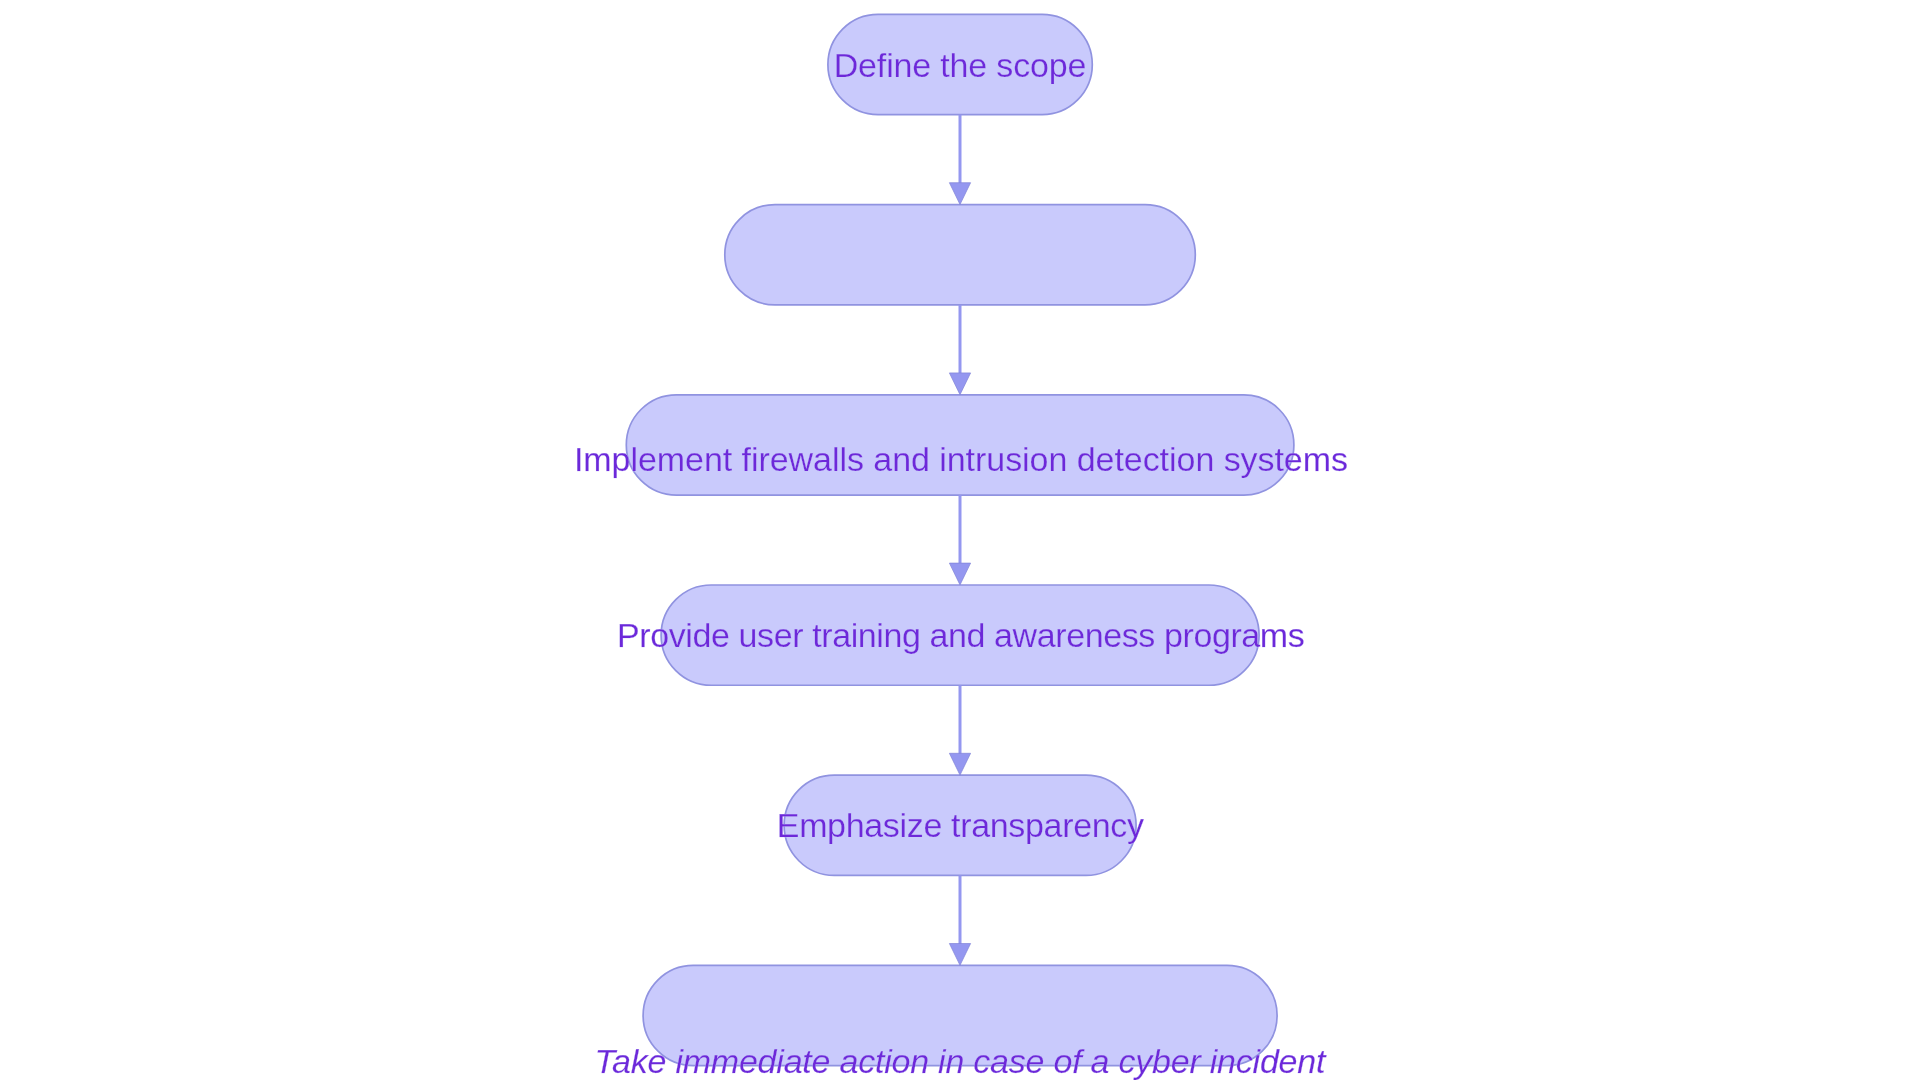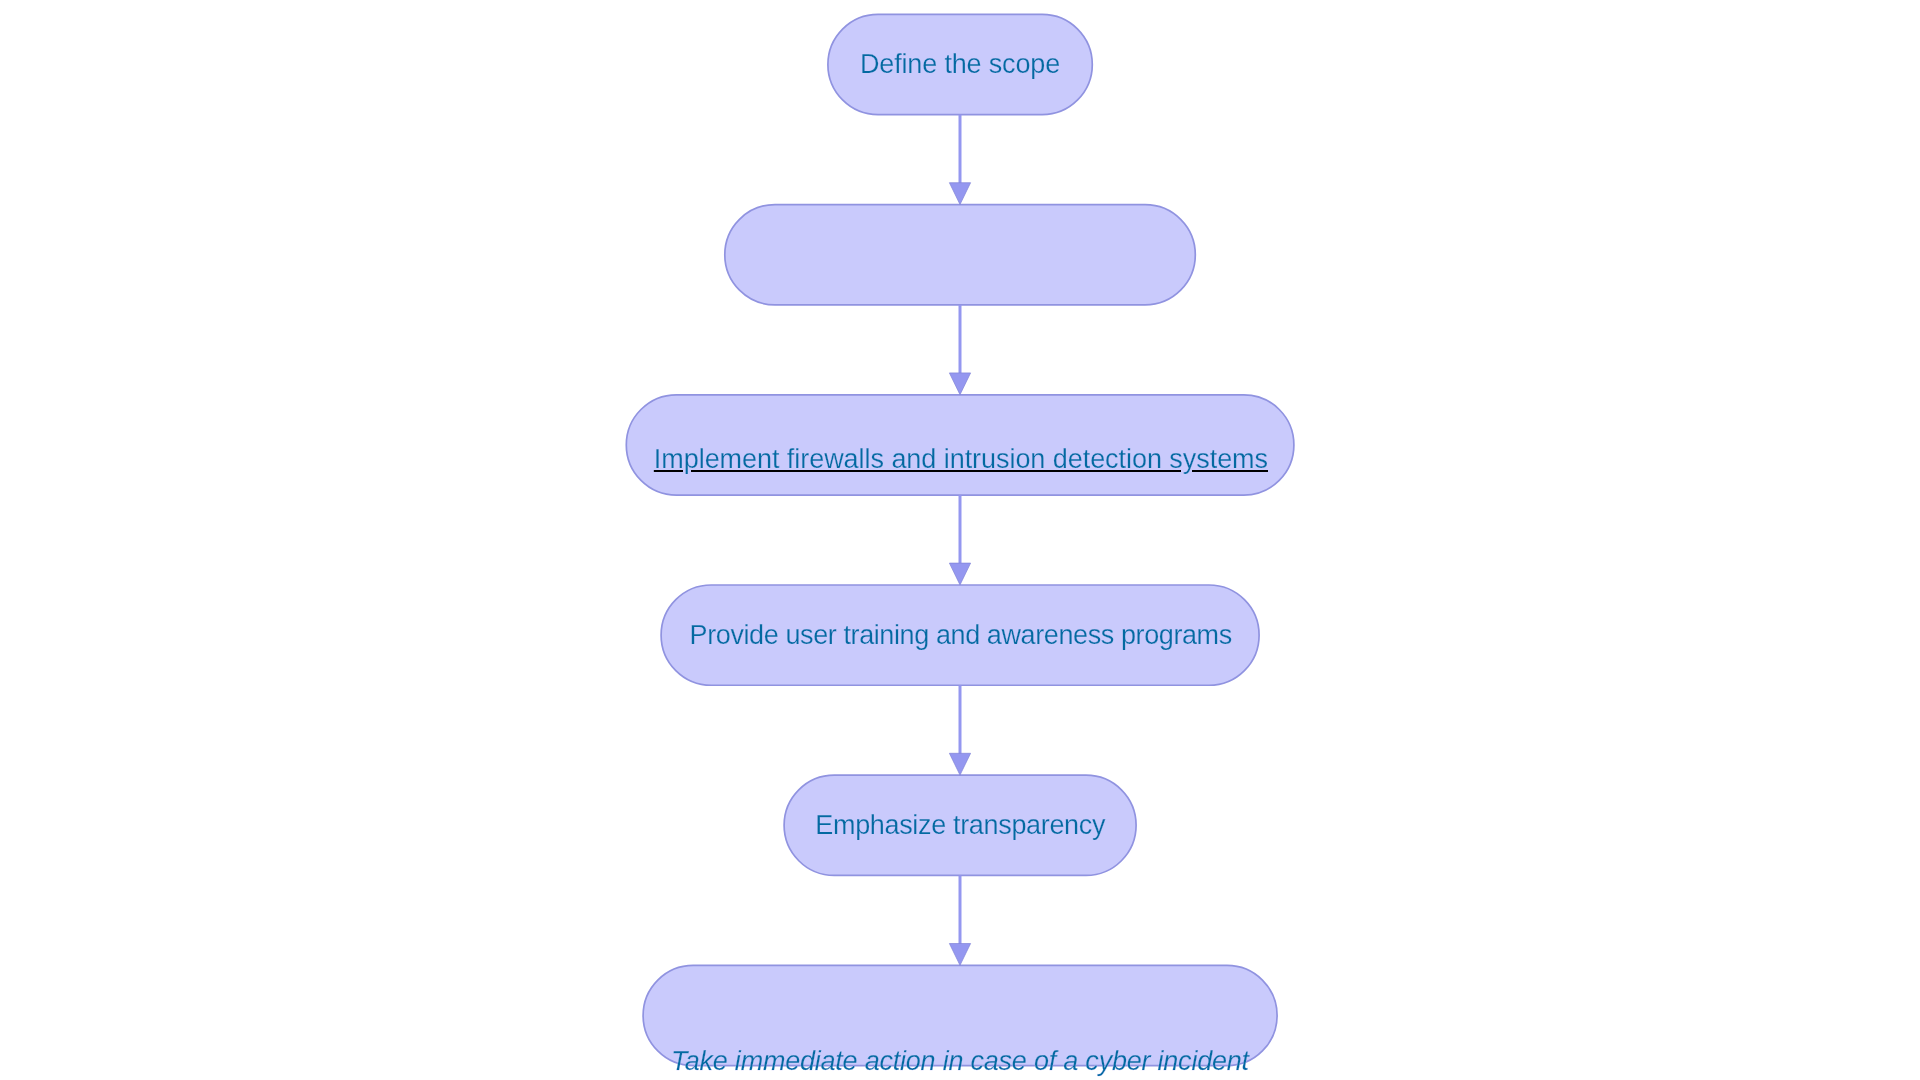--- a/index.html
+++ b/index.html
@@ -40,31 +40,31 @@
     position: absolute;
     box-sizing: border-box;
     display: flex;
     align-items: center;
     justify-content: center;
     white-space: nowrap;
     background: transparent;
   }
   .node-label {
     font-family: "Liberation Sans", sans-serif;
-    font-size: 27px;
+    font-size: 34px;
     font-weight: 400;
     line-height: 1;
-    color: #0369a1;
+    color: #6d28d9;
     -webkit-font-smoothing: antialiased;
     -webkit-text-stroke: 0.25px #c9cafc;
   }
   
   #node-n1 { left: 827.90px; top:  14.40px; width: 264.40px; height: 100.25px; letter-spacing: -0.1637px; }
   #node-n2 { left: 724.80px; top: 204.60px; width: 470.50px; height: 100.25px; letter-spacing: -0.3112px; }
-  #node-n3 { left: 626.30px; top: 394.80px; width: 667.60px; height: 129px; letter-spacing: -0.0512px; text-decoration: underline; }
+  #node-n3 { left: 626.30px; top: 394.80px; width: 667.60px; height: 129px; letter-spacing: -0.0512px; }
   #node-n4 { left: 661.10px; top: 585.00px; width: 598.00px; height: 100.25px; letter-spacing: -0.4000px; }
   #node-n5 { left: 784.10px; top: 775.20px; width: 352.00px; height: 100.25px; letter-spacing: -0.3324px; }
   #node-n6 { left: 643.10px; top: 1019px; width: 634.00px; height: 84px; letter-spacing: -0.2226px; font-style: italic; }
   #node-n1 .node-label { transform: translate3d(-0.090px, 0, 0); }
   #node-n2 .node-label { transform: translate3d(-0.725px, 0, 0); }
   #node-n3 .node-label { transform: translate3d(0.830px, 0, 0); }
   #node-n4 .node-label { transform: translate3d(0.605px, 0, 0); }
   #node-n5 .node-label { transform: translate3d(0.125px, 0, 0); }
   #node-n6 .node-label { transform: translate3d(-0.205px, 0, 0); }
 </style>

